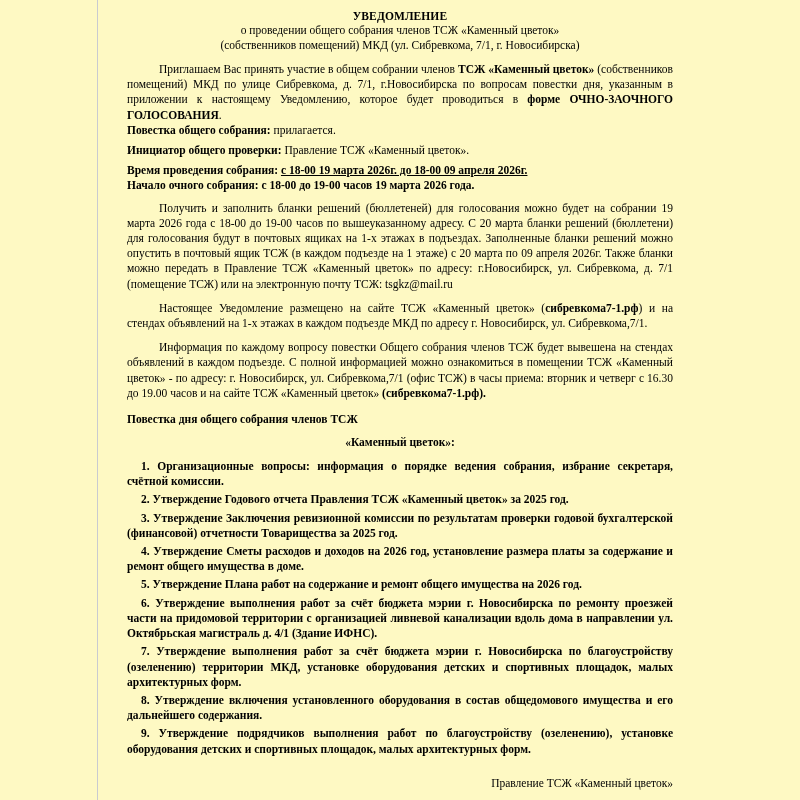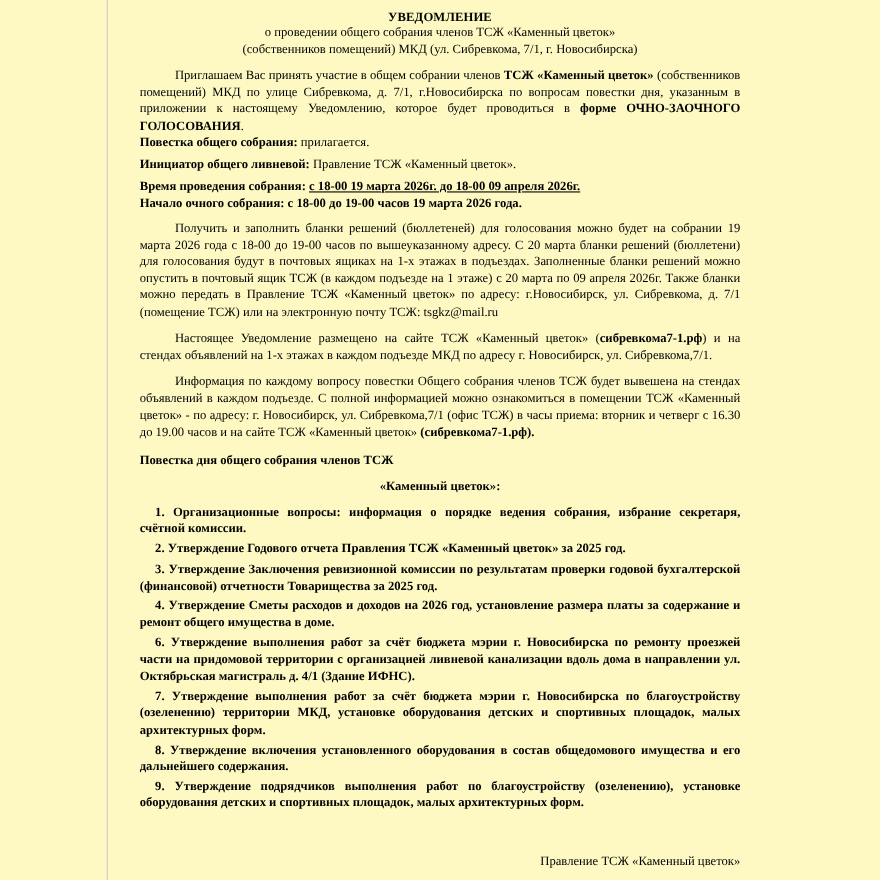--- a/index.html
+++ b/index.html
@@ -117,40 +117,41 @@
   <div id="content">
 
     <div class="title-main">УВЕДОМЛЕНИЕ</div>
     <div class="title-sub">о проведении общего собрания членов ТСЖ «Каменный цветок»</div>
     <div class="title-sub">(собственников помещений) МКД (ул. Сибревкома, 7/1, г. Новосибирска)</div>
 
     <p class="para"><span>Приглашаем Вас принять участие в общем собрании членов </span><span class="b">ТСЖ «Каменный цветок»</span><span> (собственников помещений) МКД по улице Сибревкома, д. 7/1, г.Новосибирска по вопросам повестки дня, указанным в приложении к настоящему Уведомлению, которое будет проводиться в </span><span class="b">форме ОЧНО-ЗАОЧНОГО ГОЛОСОВАНИЯ</span><span>.</span></p>
 
     <p class="line nogap"><span class="b">Повестка общего собрания:</span><span> прилагается.</span></p>
 
-    <p class="line"><span class="b">Инициатор общего ливневой:</span><span> Правление ТСЖ «Каменный цветок».</span></p>
+    <p class="line"><span class="b">Инициатор общего проверки:</span><span> Правление ТСЖ «Каменный цветок».</span></p>
 
     <p class="line"><span class="b">Время проведения собрания:</span> <span class="b u">с 18-00 19 марта 2026г. до 18-00 09 апреля 2026г.</span></p>
 
 
     <p class="line nogap"><span class="b">Начало очного собрания:</span><span class="b"> с 18-00 до 19-00 часов 19 марта 2026 года.</span></p>
 
     <p class="para tight">Получить и заполнить бланки решений (бюллетеней) для голосования можно будет на собрании 19 марта 2026 года с 18-00 до 19-00 часов по вышеуказанному адресу. С 20 марта бланки решений (бюллетени) для голосования будут в почтовых ящиках на 1-х этажах в подъездах. Заполненные бланки решений можно опустить в почтовый ящик ТСЖ (в каждом подъезде на 1 этаже) с 20 марта по 09 апреля 2026г. Также бланки можно передать в Правление ТСЖ «Каменный цветок» по адресу: г.Новосибирск, ул. Сибревкома, д. 7/1 (помещение ТСЖ) или на электронную почту ТСЖ: tsgkz@mail.ru</p>
 
     <p class="para"><span>Настоящее Уведомление размещено на сайте ТСЖ «Каменный цветок» (</span><span class="b">сибревкома7-1.рф</span><span>) и на стендах объявлений на 1-х этажах в каждом подъезде   МКД по адресу г. Новосибирск, ул. Сибревкома,7/1.</span></p>
 
     <p class="para"><span>Информация по каждому вопросу повестки Общего собрания членов ТСЖ будет вывешена на стендах объявлений в каждом подъезде. С полной информацией можно ознакомиться    в помещении ТСЖ «Каменный цветок» -  по адресу: г. Новосибирск, ул. Сибревкома,7/1 (офис ТСЖ) в часы приема: вторник и четверг с 16.30 до 19.00 часов и на сайте ТСЖ «Каменный цветок» </span><span class="b">(сибревкома7-1.рф).</span></p>
 
     <div class="agenda-head">Повестка дня общего собрания членов ТСЖ</div>
     <div class="agenda-head2">«Каменный цветок»:</div>
 
     <p class="item first">1. Организационные вопросы: информация о порядке ведения собрания, избрание секретаря, счётной комиссии.</p>
     <p class="item">2. Утверждение Годового отчета Правления ТСЖ «Каменный цветок» за 2025 год.</p>
     <p class="item">3. Утверждение Заключения ревизионной комиссии по результатам проверки годовой бухгалтерской (финансовой) отчетности Товарищества за 2025 год.</p>
     <p class="item">4. Утверждение Сметы расходов и доходов на 2026 год,  установление размера платы за содержание и ремонт общего имущества в доме.</p>
+    <p class="item">5. Утверждение Плана работ на содержание и ремонт общего имущества на 2026 год.</p>
     <p class="item">6. Утверждение выполнения работ за счёт бюджета мэрии г. Новосибирска по ремонту проезжей части на придомовой территории с организацией ливневой канализации вдоль дома в направлении ул. Октябрьская магистраль д. 4/1 (Здание ИФНС).</p>
     <p class="item">7. Утверждение выполнения работ за счёт бюджета мэрии г. Новосибирска по благоустройству (озеленению) территории МКД, установке оборудования детских и спортивных площадок, малых архитектурных форм.</p>
     <p class="item">8. Утверждение включения установленного оборудования в состав общедомового имущества и его дальнейшего содержания.</p>
     <p class="item">9. Утверждение подрядчиков выполнения работ по благоустройству (озеленению), установке оборудования детских и спортивных площадок, малых архитектурных форм.</p>
 
   </div>
 
   <div class="signature">Правление ТСЖ «Каменный цветок»</div>
 
 </div>

